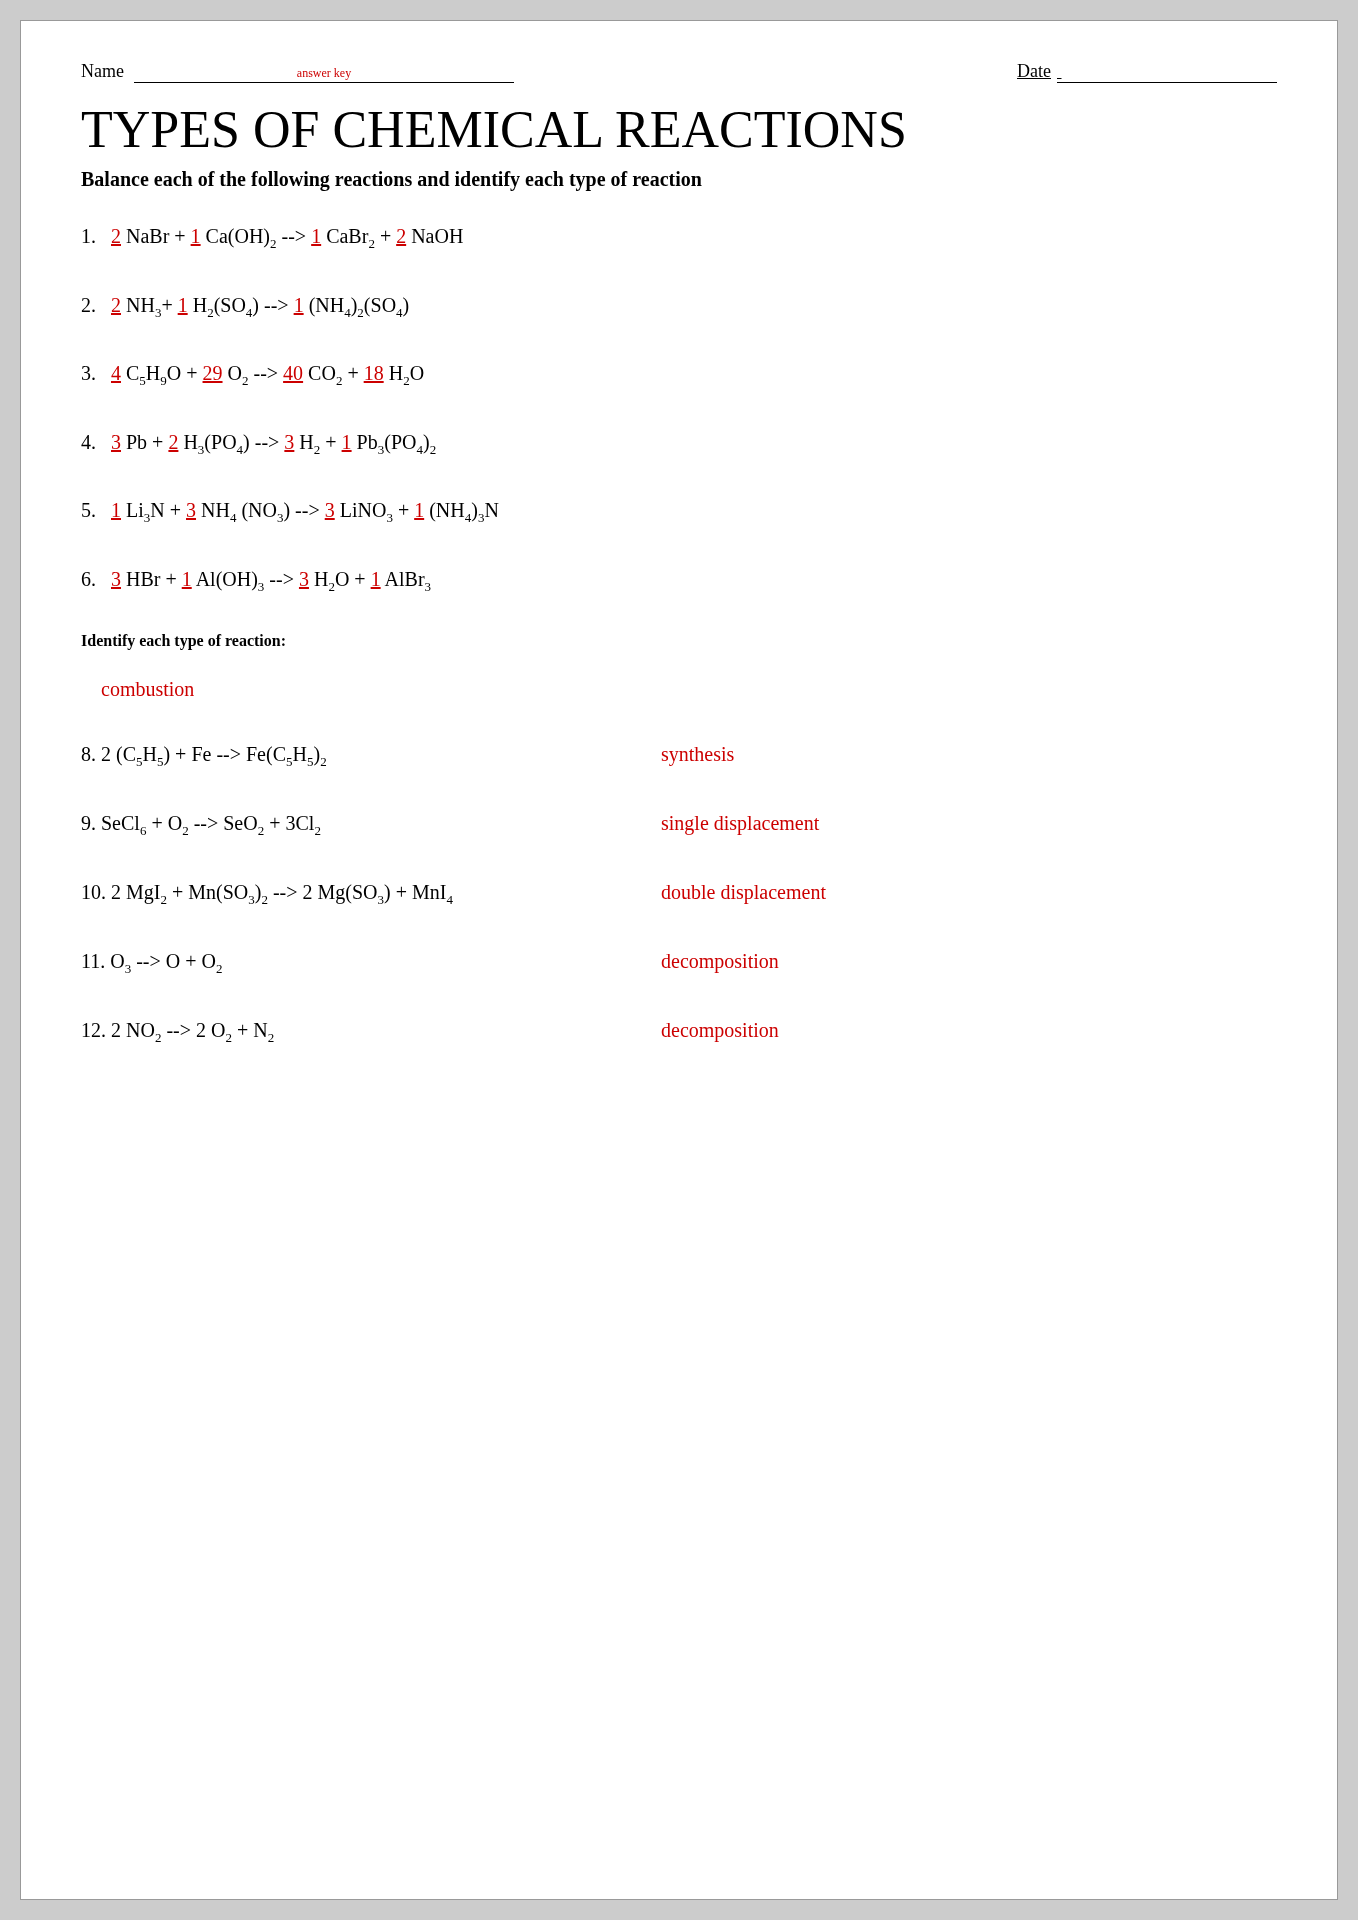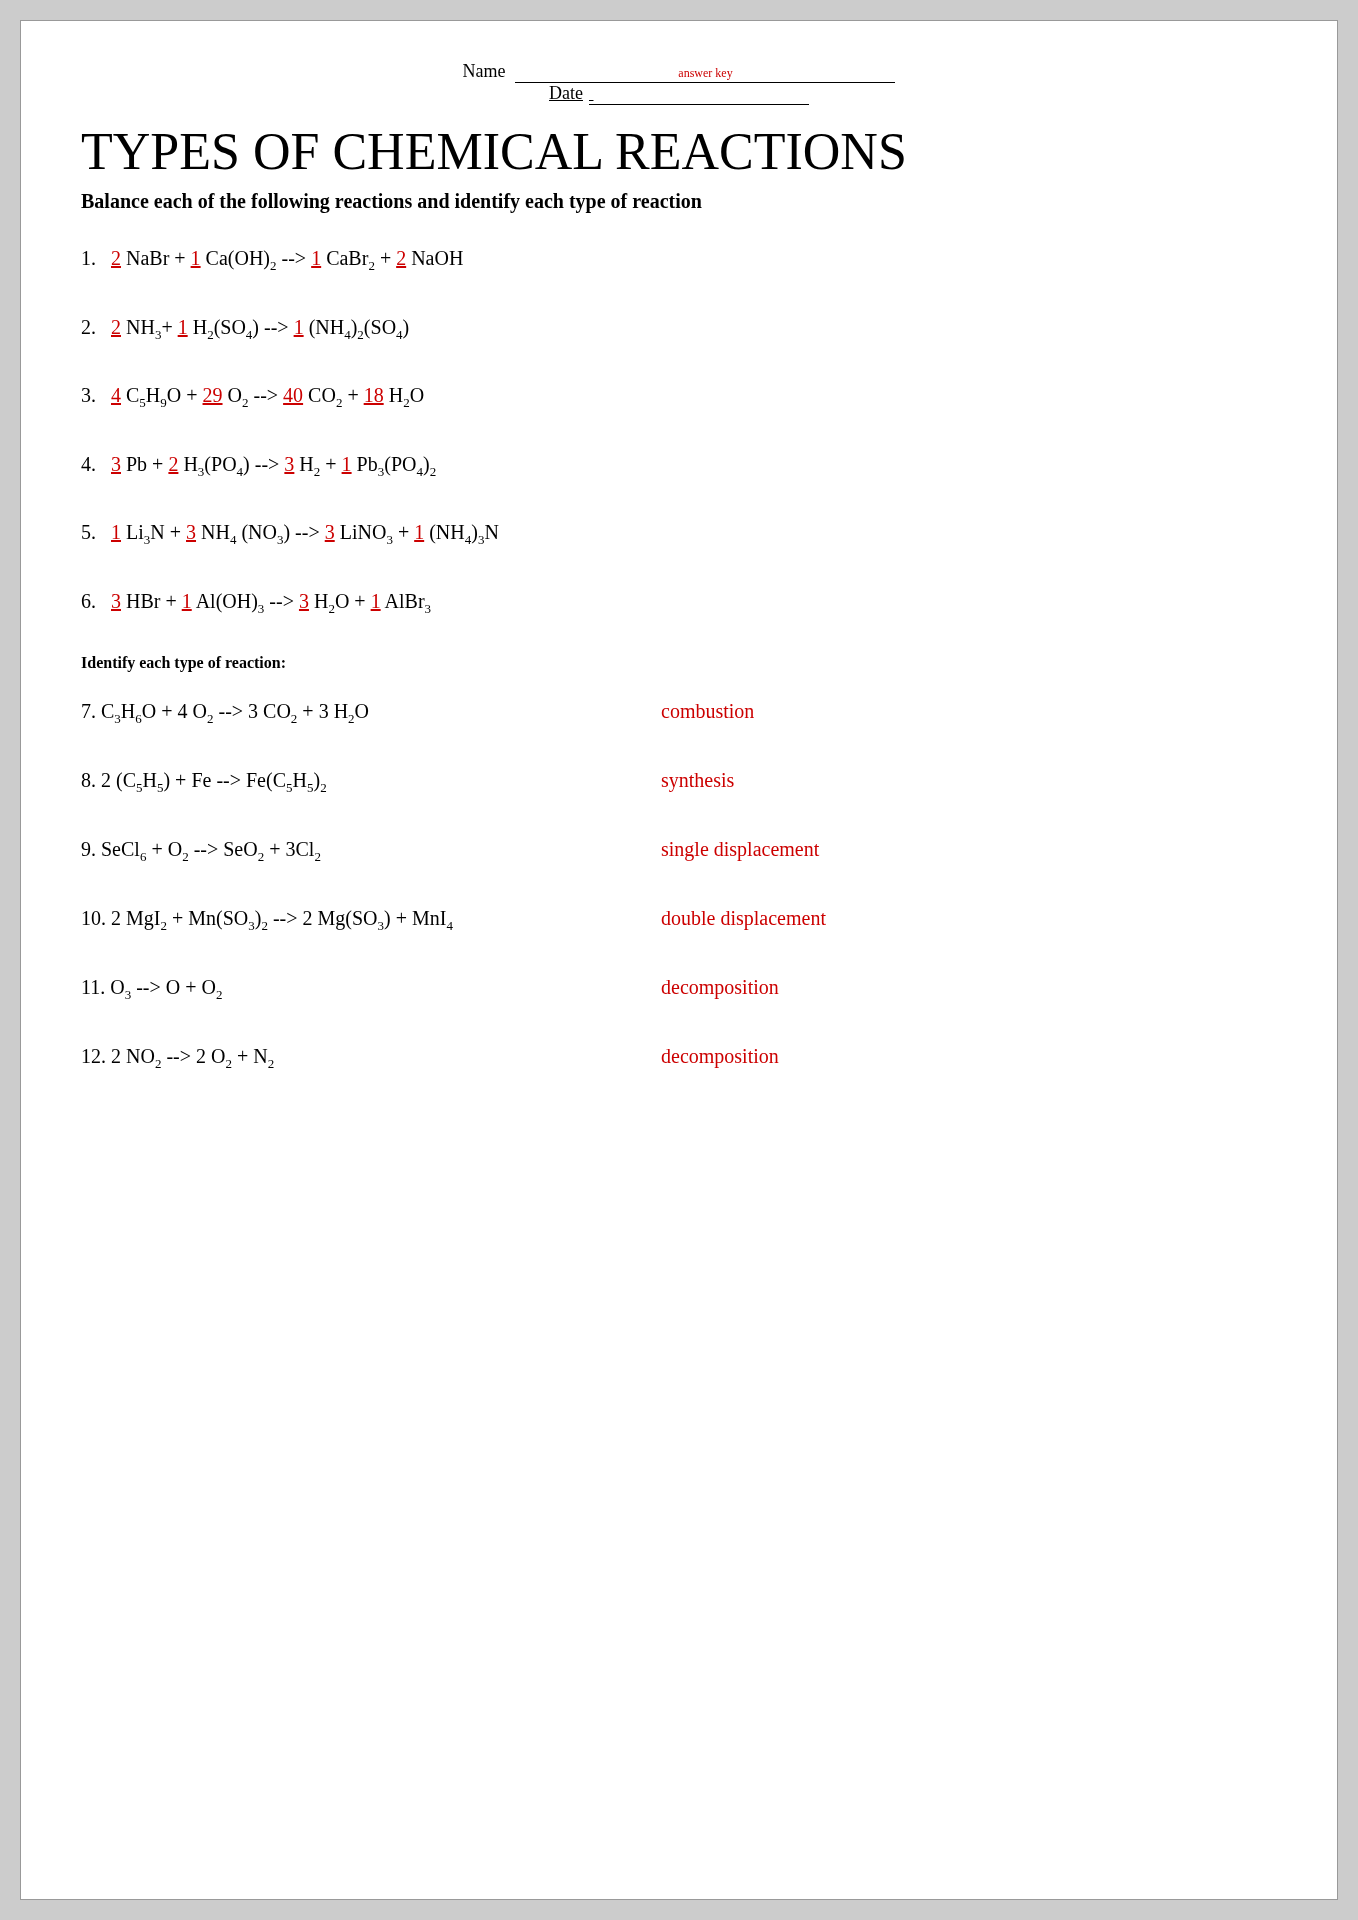--- a/index.html
+++ b/index.html
@@ -22,24 +22,23 @@
       width: 1318px;
       min-height: 1880px;
       padding: 40px 60px 60px 60px;
       border: 1px solid #999;
       position: relative;
     }
 
     .header-line {
       display: flex;
       justify-content: space-between;
-      align-items: center;
+      align-items: flex-end;
       margin-bottom: 18px;
       font-size: 18px;
-      flex-direction: column;
     }
 
     .name-section {
       display: flex;
       align-items: baseline;
       gap: 6px;
     }
 
     .answer-key-text {
       color: #cc0000;
@@ -231,23 +230,20 @@
       <span class="coeff">3</span>
       H<sub>2</sub>O + 
       <span class="coeff">1</span>
       AlBr<sub>3</sub>
     </span>
   </div>
 
   <div class="identify-header">Identify each type of reaction:</div>
 
   <div class="identify-problem">
-    <span class="identify-equation">
-      7. C<sub>3</sub>H<sub>6</sub>O + 4 O<sub>2</sub> --&gt; 3 CO<sub>2</sub> + 3 H<sub>2</sub>O
-    </span>
     <span class="reaction-type">combustion</span>
   </div>
 
   <div class="identify-problem">
     <span class="identify-equation">
       8. 2 (C<sub>5</sub>H<sub>5</sub>) + Fe --&gt; Fe(C<sub>5</sub>H<sub>5</sub>)<sub>2</sub>
     </span>
     <span class="reaction-type">synthesis</span>
   </div>
 

